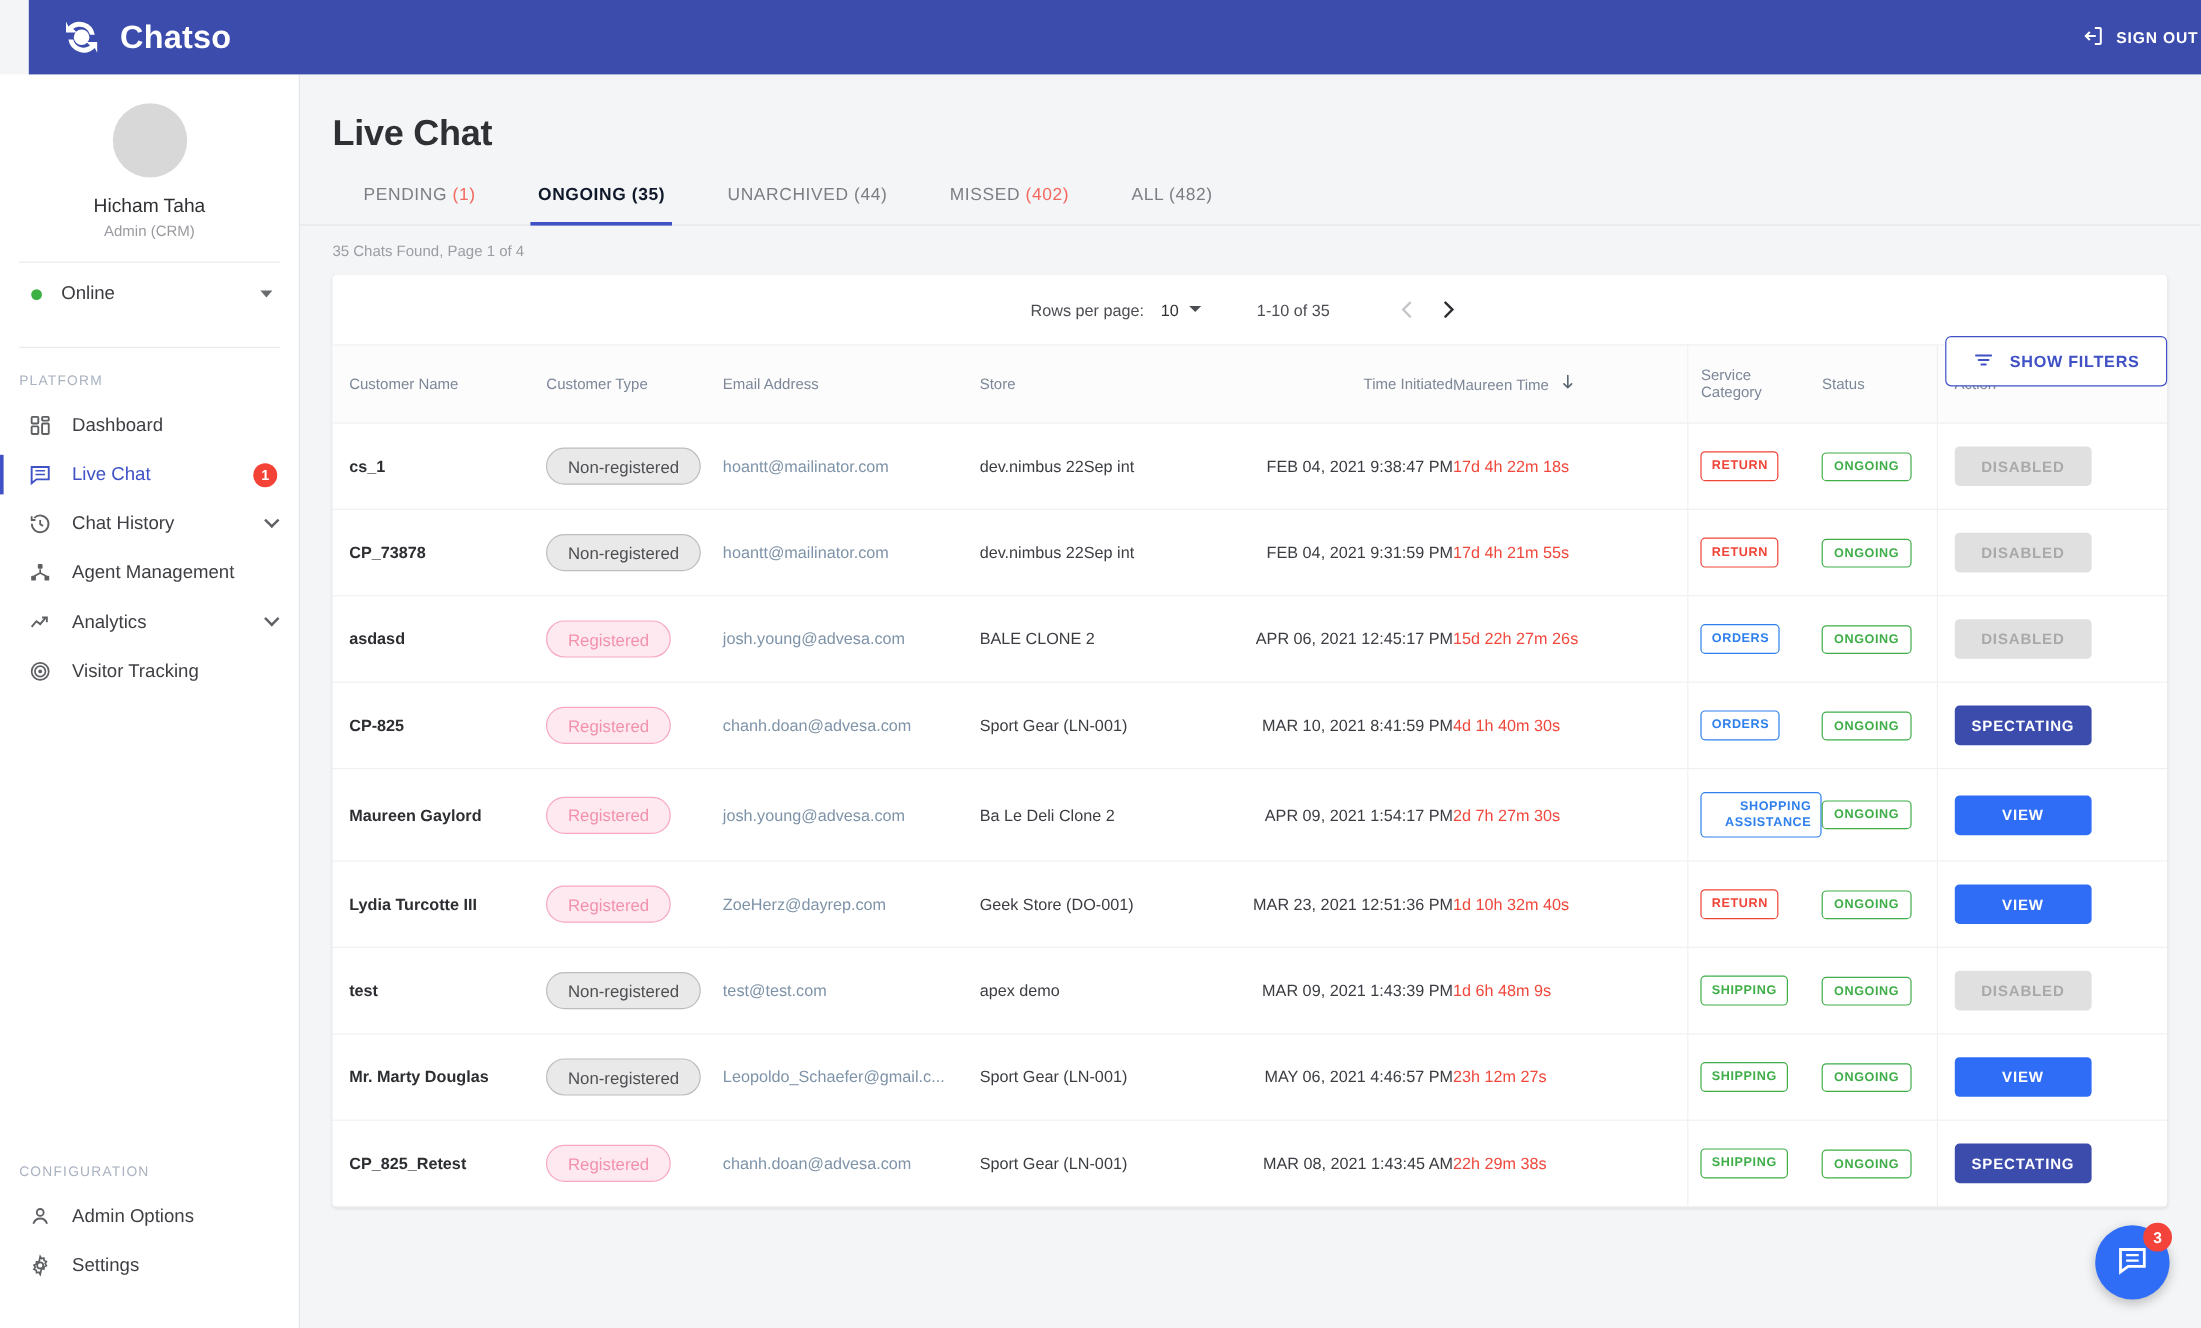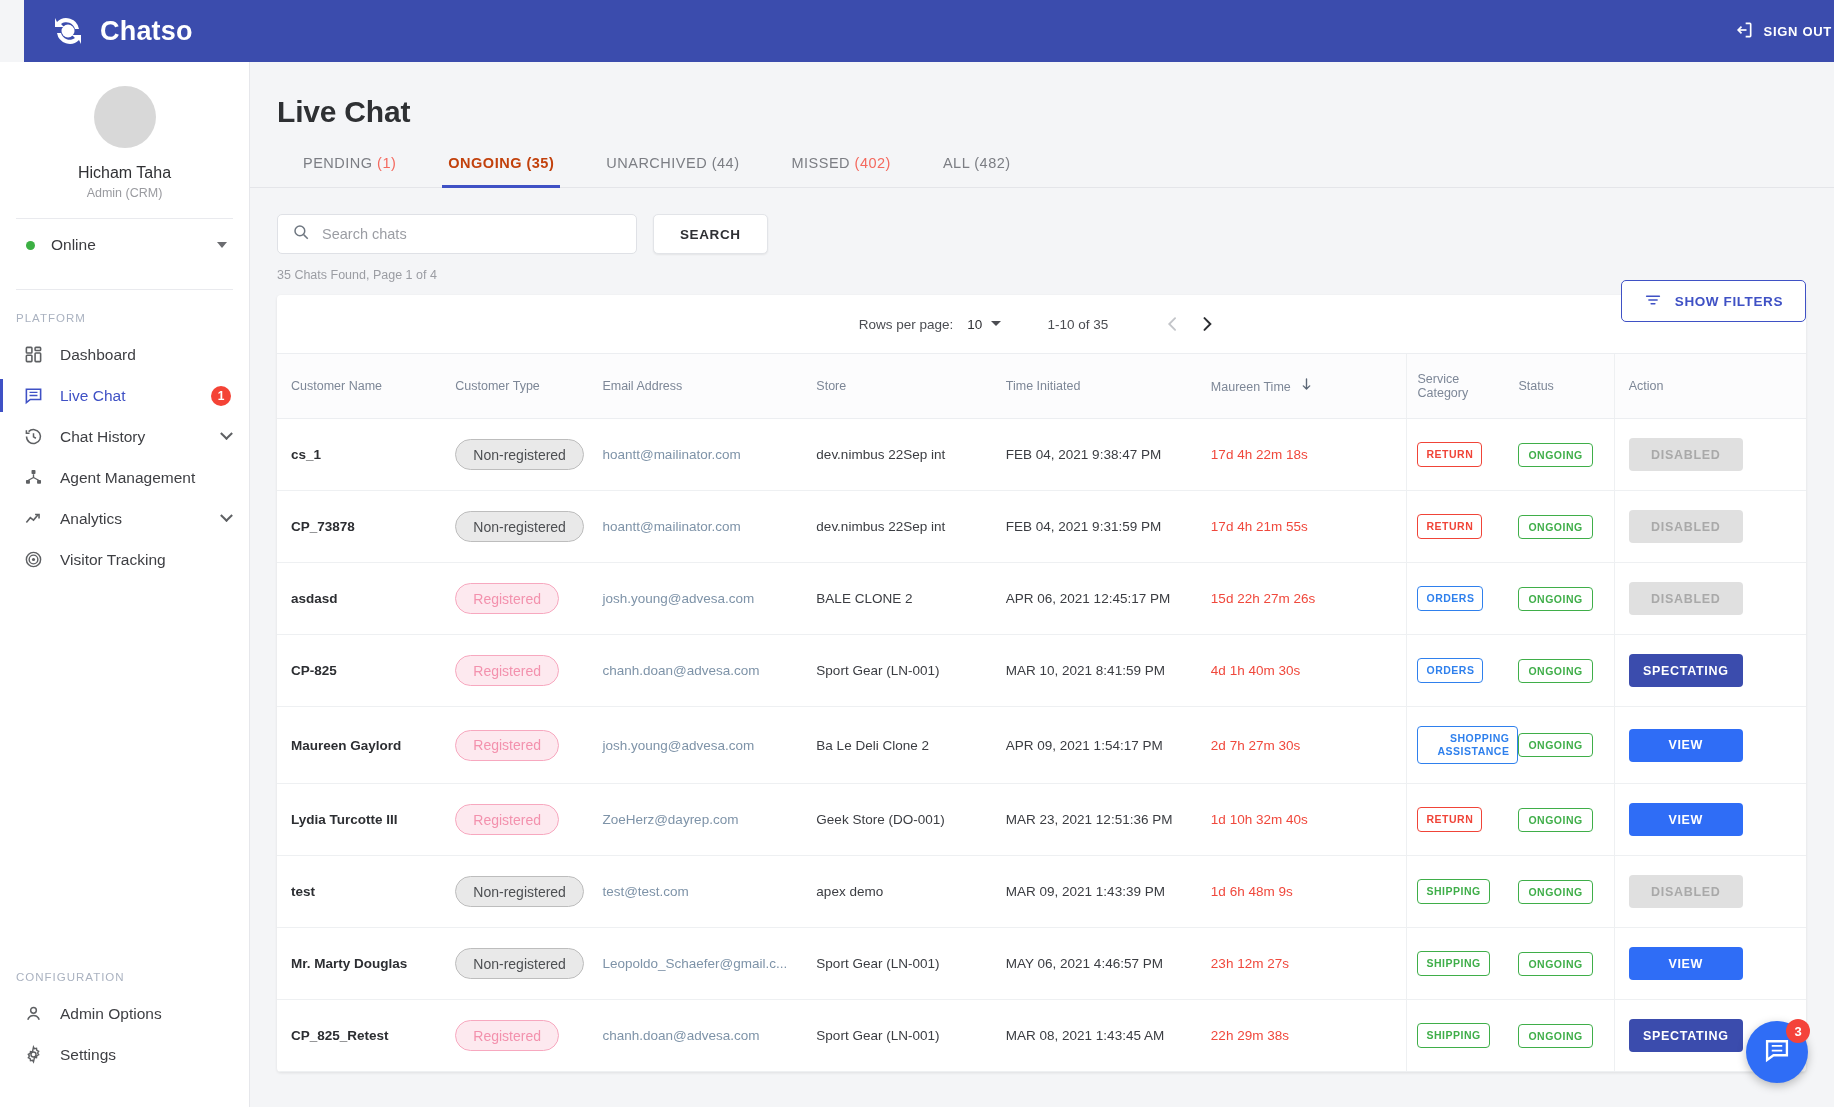--- a/index.html
+++ b/index.html
@@ -56,21 +56,21 @@
   .config-block { position: absolute; bottom: 32px; left: 0; right: 0; }
   
   .main { position: absolute; top: 62px; left: 250px; width: 1584px; height: 1045px;
           overflow: hidden; }
   .page-title { font-size: 30px; font-weight: bold; color: #2e3033;
                 padding: 33px 0 0 27px; letter-spacing: -.2px; }
   .tabs { display: flex; padding: 0 0 0 27px; margin-top: 26px;
           border-bottom: 1px solid #e4e5e9; }
   .tab { font-size: 14.5px; letter-spacing: .5px; color: #7c7e84; padding: 0 26px 16px;
          cursor: pointer; position: relative; }
-  .tab.active { color: #c2410c; font-weight: bold; }
+  .tab.active { color: #0f172a; font-weight: bold; }
   .tab.active::after { content: ""; position: absolute; left: 20px; right: 20px;
     bottom: -1px; height: 3px; background: #3f51c5; }
   .tab .cnt-red { color: #f4695e; }
   .searchrow { display: flex; align-items: center; padding: 26px 0 0 27px; gap: 16px; }
   .searchbox { width: 360px; height: 40px; background: #fff; border: 1px solid #dfe1e6;
     border-radius: 5px; display: flex; align-items: center; padding: 0 14px; gap: 12px; }
   .searchbox input { border: 0; outline: 0; font-size: 14.5px; color: #33353a;
     font-family: "Liberation Sans", sans-serif; width: 100%; background: transparent; }
   .searchbox input::placeholder { color: #9b9da3; }
   .searchbtn { height: 40px; padding: 0 26px; background: #fff; border: 1px solid #e2e4e8;
@@ -95,21 +95,21 @@
   table { width: 100%; border-collapse: collapse; table-layout: fixed; }
   thead th { font-size: 12.5px; color: #7d8797; font-weight: normal; text-align: left;
     padding: 18px 0 18px 0; border-top: 1px solid #eceef1; border-bottom: 1px solid #eceef1;
     background: #fcfcfd; vertical-align: middle; }
   tbody td { padding: 19px 0; border-bottom: 1px solid #eef0f2; font-size: 13.5px;
     color: #33353a; vertical-align: middle; }
   .c-name   { width: 160px; padding-left: 14px !important; }
   .c-type   { width: 132px; }
   .c-email  { width: 192px; }
   .c-store  { width: 170px; }
-  .c-time   { width: 184px; }
+  .c-time   { width: 184px; text-align: right; }
   .c-wait   { width: 176px; }
   .c-svc    { width: 100px; border-left: 1px solid #eef0f2; padding-left: 10px !important; }
   .c-status { width: 86px; }
   .c-action { width: 172px; border-left: 1px solid #eef0f2; padding-left: 14px !important; }
   thead .c-name { padding-left: 14px; }
   td.c-name  { font-weight: bold; color: #2c2e32; font-size: 13.5px; }
   td.c-email { color: #7e93a8; }
   td.c-store, td.c-time { color: #3b3d42; }
   td.c-wait  { color: #f0483c; }
   .chip { display: inline-flex; align-items: center; justify-content: center;
@@ -278,32 +278,20 @@
   <div class="page-title">Live Chat</div>
 
   <div class="tabs" id="tabbar">
       <div class="tab"><span>PENDING</span> <span class="cnt-red">(1)</span></div>
       <div class="tab active"><span>ONGOING</span> <span>(35)</span></div>
       <div class="tab"><span>UNARCHIVED</span> <span>(44)</span></div>
       <div class="tab"><span>MISSED</span> <span class="cnt-red">(402)</span></div>
       <div class="tab"><span>ALL</span> <span>(482)</span></div>
     </div>
 
-  <div class="searchrow">
-    <div class="searchbox">
-      <span>
-        <svg viewBox="0 0 24 24" width="18" height="18" fill="none" stroke="#6f7781" stroke-width="2">
-          <circle cx="10.5" cy="10.5" r="6.5"></circle>
-            <path d="M15.5 15.5L21 21"></path>
-        </svg>
-      </span>
-      <input placeholder="Search chats" style="">
-    </div>
-    <button class="searchbtn">SEARCH</button>
-  </div>
 
   <div class="filterbtn">
     <span>
       <svg viewBox="0 0 24 24" width="18" height="18" fill="none" stroke="#3f51c5" stroke-width="2" stroke-linecap="round">
         <path d="M3.5 7h17M6.5 12h11M9.5 17h5"></path>
       </svg>
     </span>
     <span>SHOW FILTERS</span>
   </div>
 

